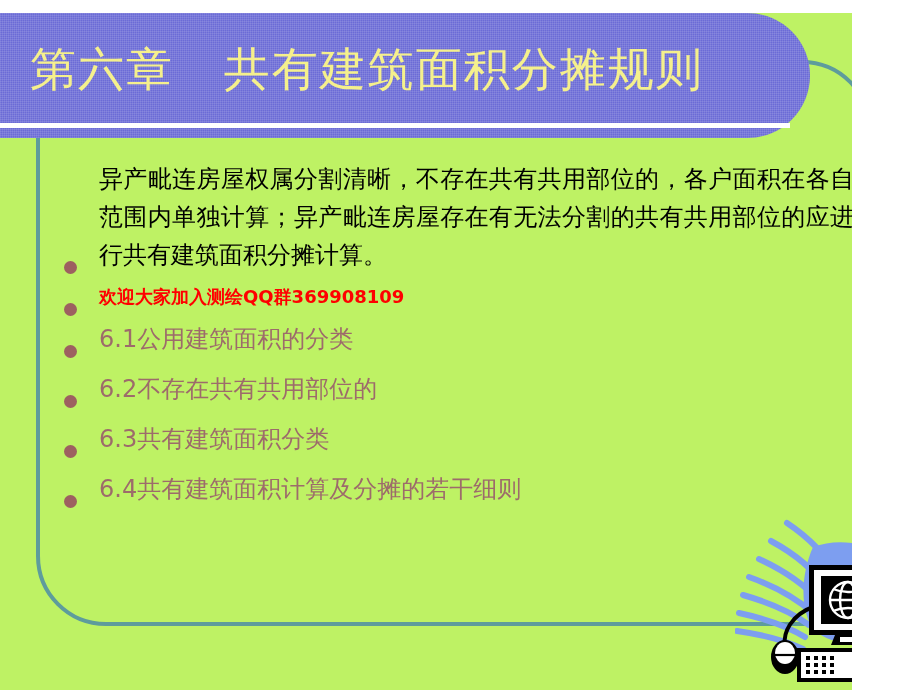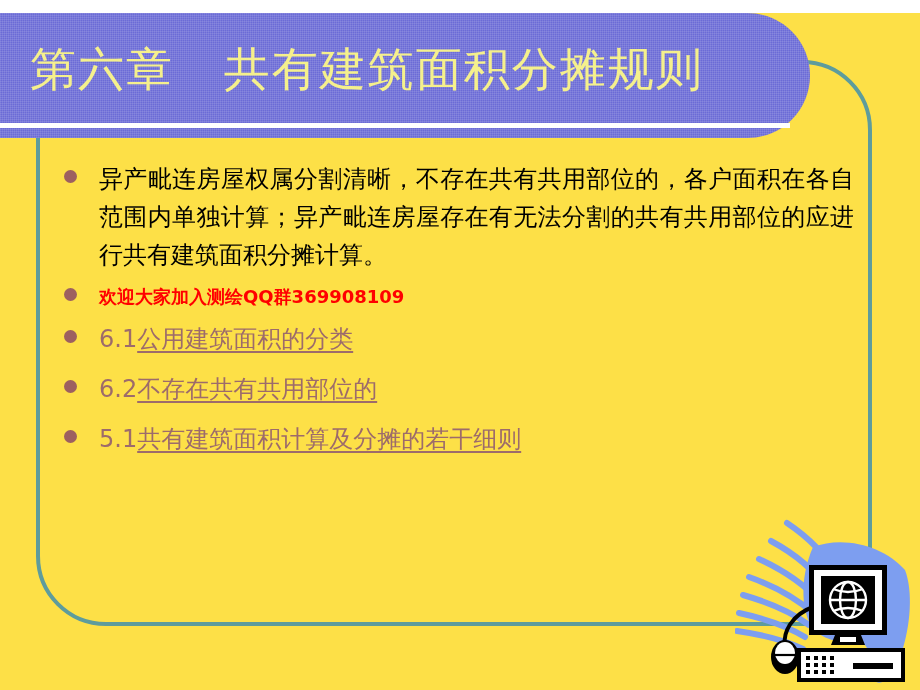--- a/index.html
+++ b/index.html
@@ -5,23 +5,23 @@
   html, body {
     margin: 0;
     padding: 0;
     background: #ffffff;
   }
   body {
     font-family: "DejaVu Sans", "Liberation Sans", sans-serif;
   }
   .slide {
     position: relative;
-    width: 920px;
+    width: 852px;
     height: 690px;
-    background: #fde047;
+    background: #bef264;
     overflow: hidden;
   }
 
   
   .frame {
     position: absolute;
     left: 36px;
     top: 60px;
     width: 836px;
     height: 566px;
@@ -79,21 +79,21 @@
 
   
   .content {
     position: absolute;
     left: 64px;
     top: 160px;
     width: 790px;
   }
   .bullet-row {
     display: flex;
-    align-items: flex-start;
+    align-items: flex-end;
     margin-bottom: 4px;
   }
   .bullet-dot {
     flex: 0 0 auto;
     width: 13px;
     height: 13px;
     border-radius: 50%;
     background: #9d6060;
     margin-top: 10px;
     margin-right: 22px;
@@ -119,21 +119,20 @@
   }
 
   .toc-row { margin-bottom: 12px; }
   .toc-num {
     color: #9d6b6b;
     font-size: 24px;
   }
   .toc-link {
     color: #9d6b6b;
     font-size: 24px;
-    text-decoration: underline;
     text-underline-offset: 4px;
   }
 
   
   .clipart {
     position: absolute;
     left: 735px;
     top: 495px;
     width: 185px;
     height: 195px;
@@ -171,25 +170,31 @@
       </span>
     </div>
 
     <div class="bullet-row toc-row">
       <span class="bullet-dot"></span>
       <span class="bullet-text">
         <span class="toc-num">6.2</span><span class="toc-link">不存在共有共用部位的</span>
       </span>
     </div>
 
-
-    <div class="bullet-row toc-row">
-      <span class="bullet-dot"></span>
-      <span class="bullet-text">
-        <span class="toc-num">5.1</span><span class="toc-link">共有建筑面积计算及分摊的若干细则</span>
+    <div class="bullet-row toc-row">
+      <span class="bullet-dot"></span>
+      <span class="bullet-text">
+        <span class="toc-num">6.3</span><span class="toc-link">共有建筑面积分类</span>
+      </span>
+    </div>
+
+    <div class="bullet-row toc-row">
+      <span class="bullet-dot"></span>
+      <span class="bullet-text">
+        <span class="toc-num">6.4</span><span class="toc-link">共有建筑面积计算及分摊的若干细则</span>
       </span>
     </div>
 
 
 
   </div>
 
   <svg class="clipart" viewBox="0 0 185 195">
 
     <path d="M78 52 C110 40 150 52 170 75 C178 96 176 130 166 160

